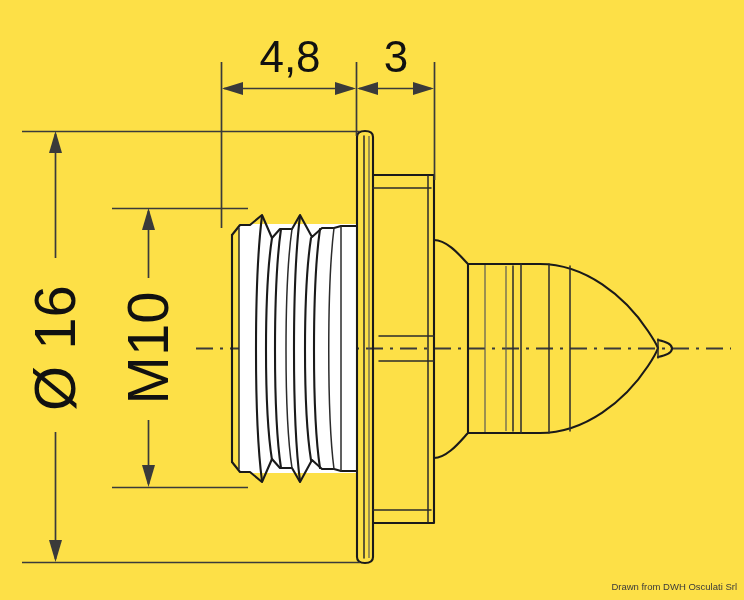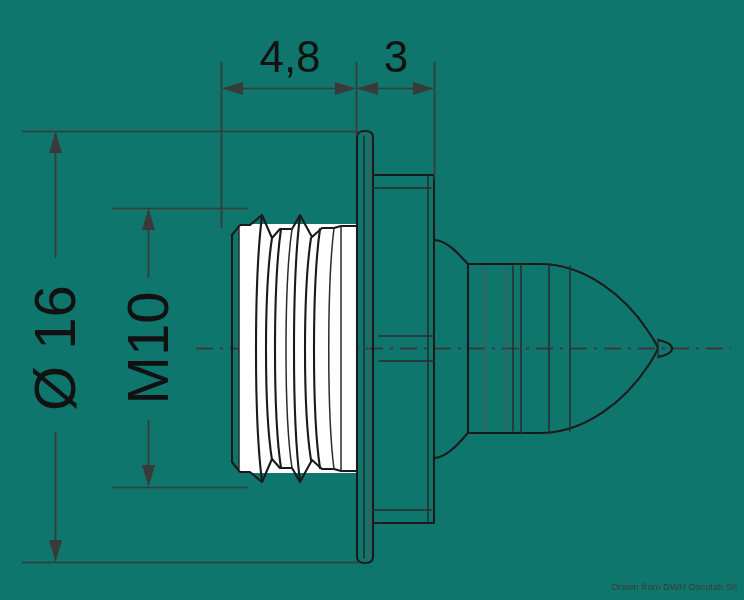--- a/index.html
+++ b/index.html
@@ -7,21 +7,21 @@
     padding: 0;
     background: #ffffff;
   }
   body {
     font-family: "Liberation Sans", sans-serif;
   }
   #drawing-root {
     position: relative;
     width: 744px;
     height: 600px;
-    background: #0f766e;
+    background: #fde047;
     overflow: hidden;
   }
   #drawing-svg {
     position: absolute;
     left: 0;
     top: 0;
     width: 744px;
     height: 600px;
     display: block;
   }

